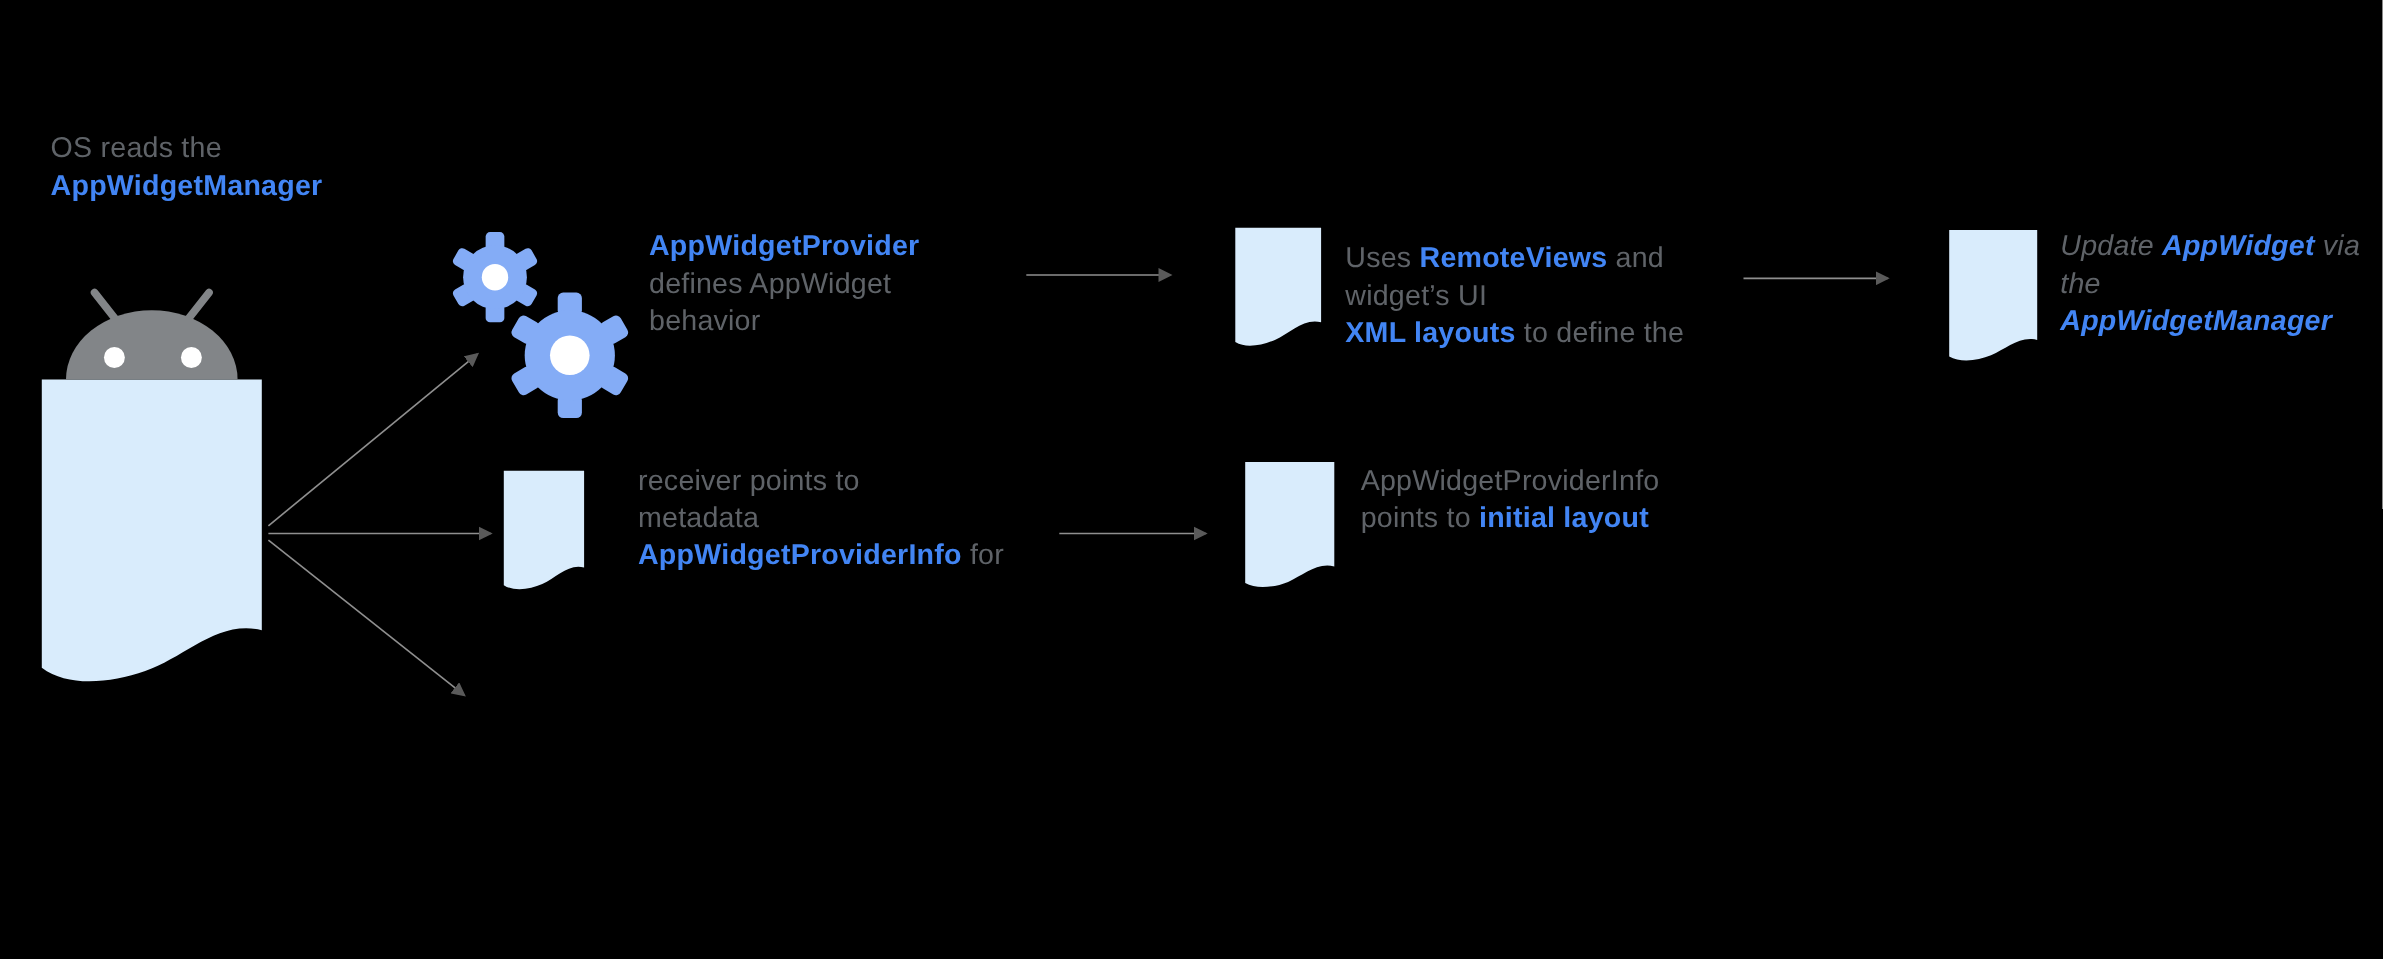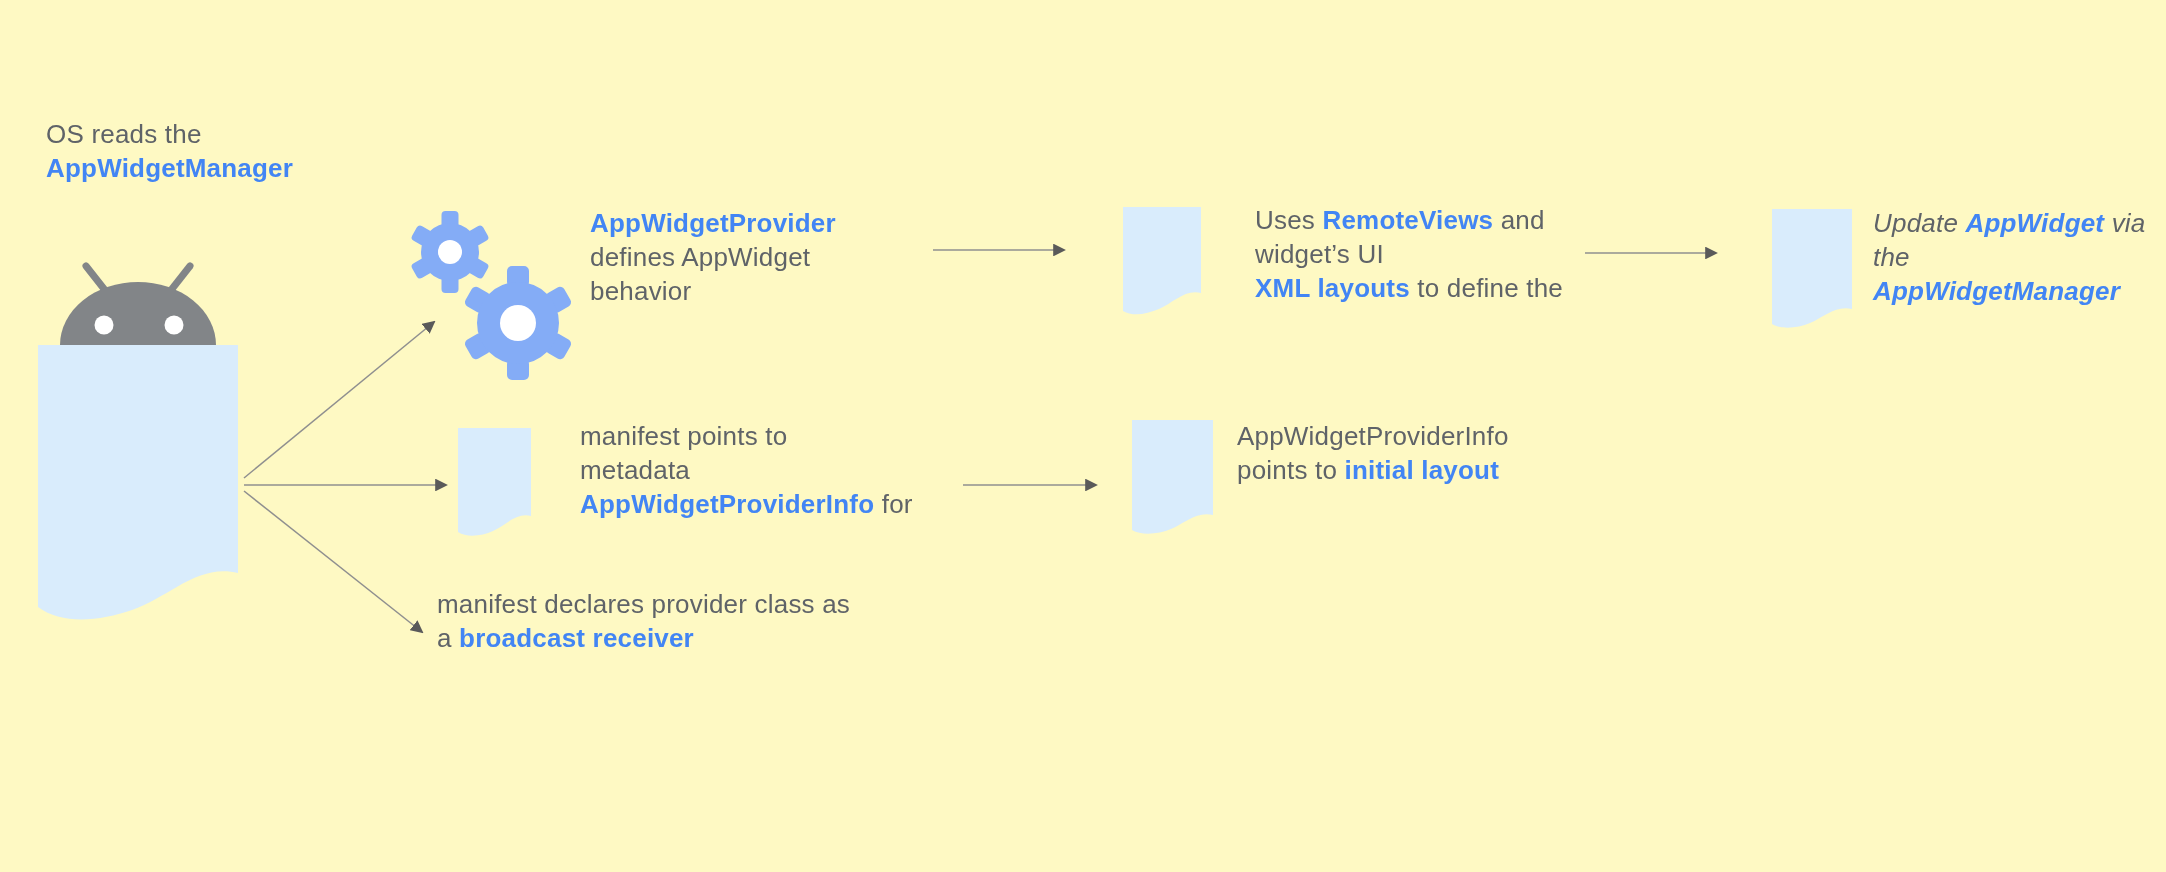--- a/index.html
+++ b/index.html
@@ -1,19 +1,19 @@
 <!DOCTYPE html>
 <html><head>
 <meta charset="utf-8">
 <style>
   html,body{margin:0;padding:0;background:#ffffff;}
   .canvas{
     position:relative;
     width:2166px;height:872px;
-    background:#fef9c3;
+    background:#000000;
     overflow:hidden;
     font-family:"Liberation Sans","DejaVu Sans",sans-serif;
   }
   .layer{position:absolute;left:0;top:0;}
   .tb{
     position:absolute;
     font-size:26px;
     line-height:34px;
     color:#5f6368;
     letter-spacing:0.2px;
@@ -90,41 +90,37 @@
     <div><span>OS reads the</span></div>
     <div><span class="b">AppWidgetManager</span></div>
   </div>
 
   <div class="tb" style="left:590px;top:206px;">
     <div><span class="b">AppWidgetProvider</span></div>
     <div><span>defines AppWidget</span></div>
     <div><span>behavior</span></div>
   </div>
 
-  <div class="tb" style="left:1223px;top:203px;margin-left:32px;">
+  <div class="tb" style="left:1223px;top:217px;">
     <div><span>Uses </span><span class="b">RemoteViews</span><span> and</span></div>
     <div><span>widget’s UI</span></div>
     <div><span class="b">XML layouts</span><span> to define the</span></div>
   </div>
 
   <div class="tb" style="left:1873px;top:206px;font-style:italic;">
     <div><span>Update </span><span class="b">AppWidget</span><span> via</span></div>
     <div><span>the</span></div>
     <div><span class="b">AppWidgetManager</span></div>
   </div>
 
   <div class="tb" style="left:580px;top:419px;">
-    <div><span>manifest points to</span></div>
+    <div><span>receiver points to</span></div>
     <div><span>metadata</span></div>
     <div><span class="b">AppWidgetProviderInfo</span><span> for</span></div>
   </div>
 
   <div class="tb" style="left:1237px;top:419px;">
     <div><span>AppWidgetProviderInfo</span></div>
     <div><span>points to </span><span class="b">initial layout</span></div>
   </div>
 
-  <div class="tb" style="left:437px;top:587px;">
-    <div><span>manifest declares provider class as</span></div>
-    <div><span>a </span><span class="b">broadcast receiver</span></div>
-  </div>
 
 </div>
 
 </body></html>

